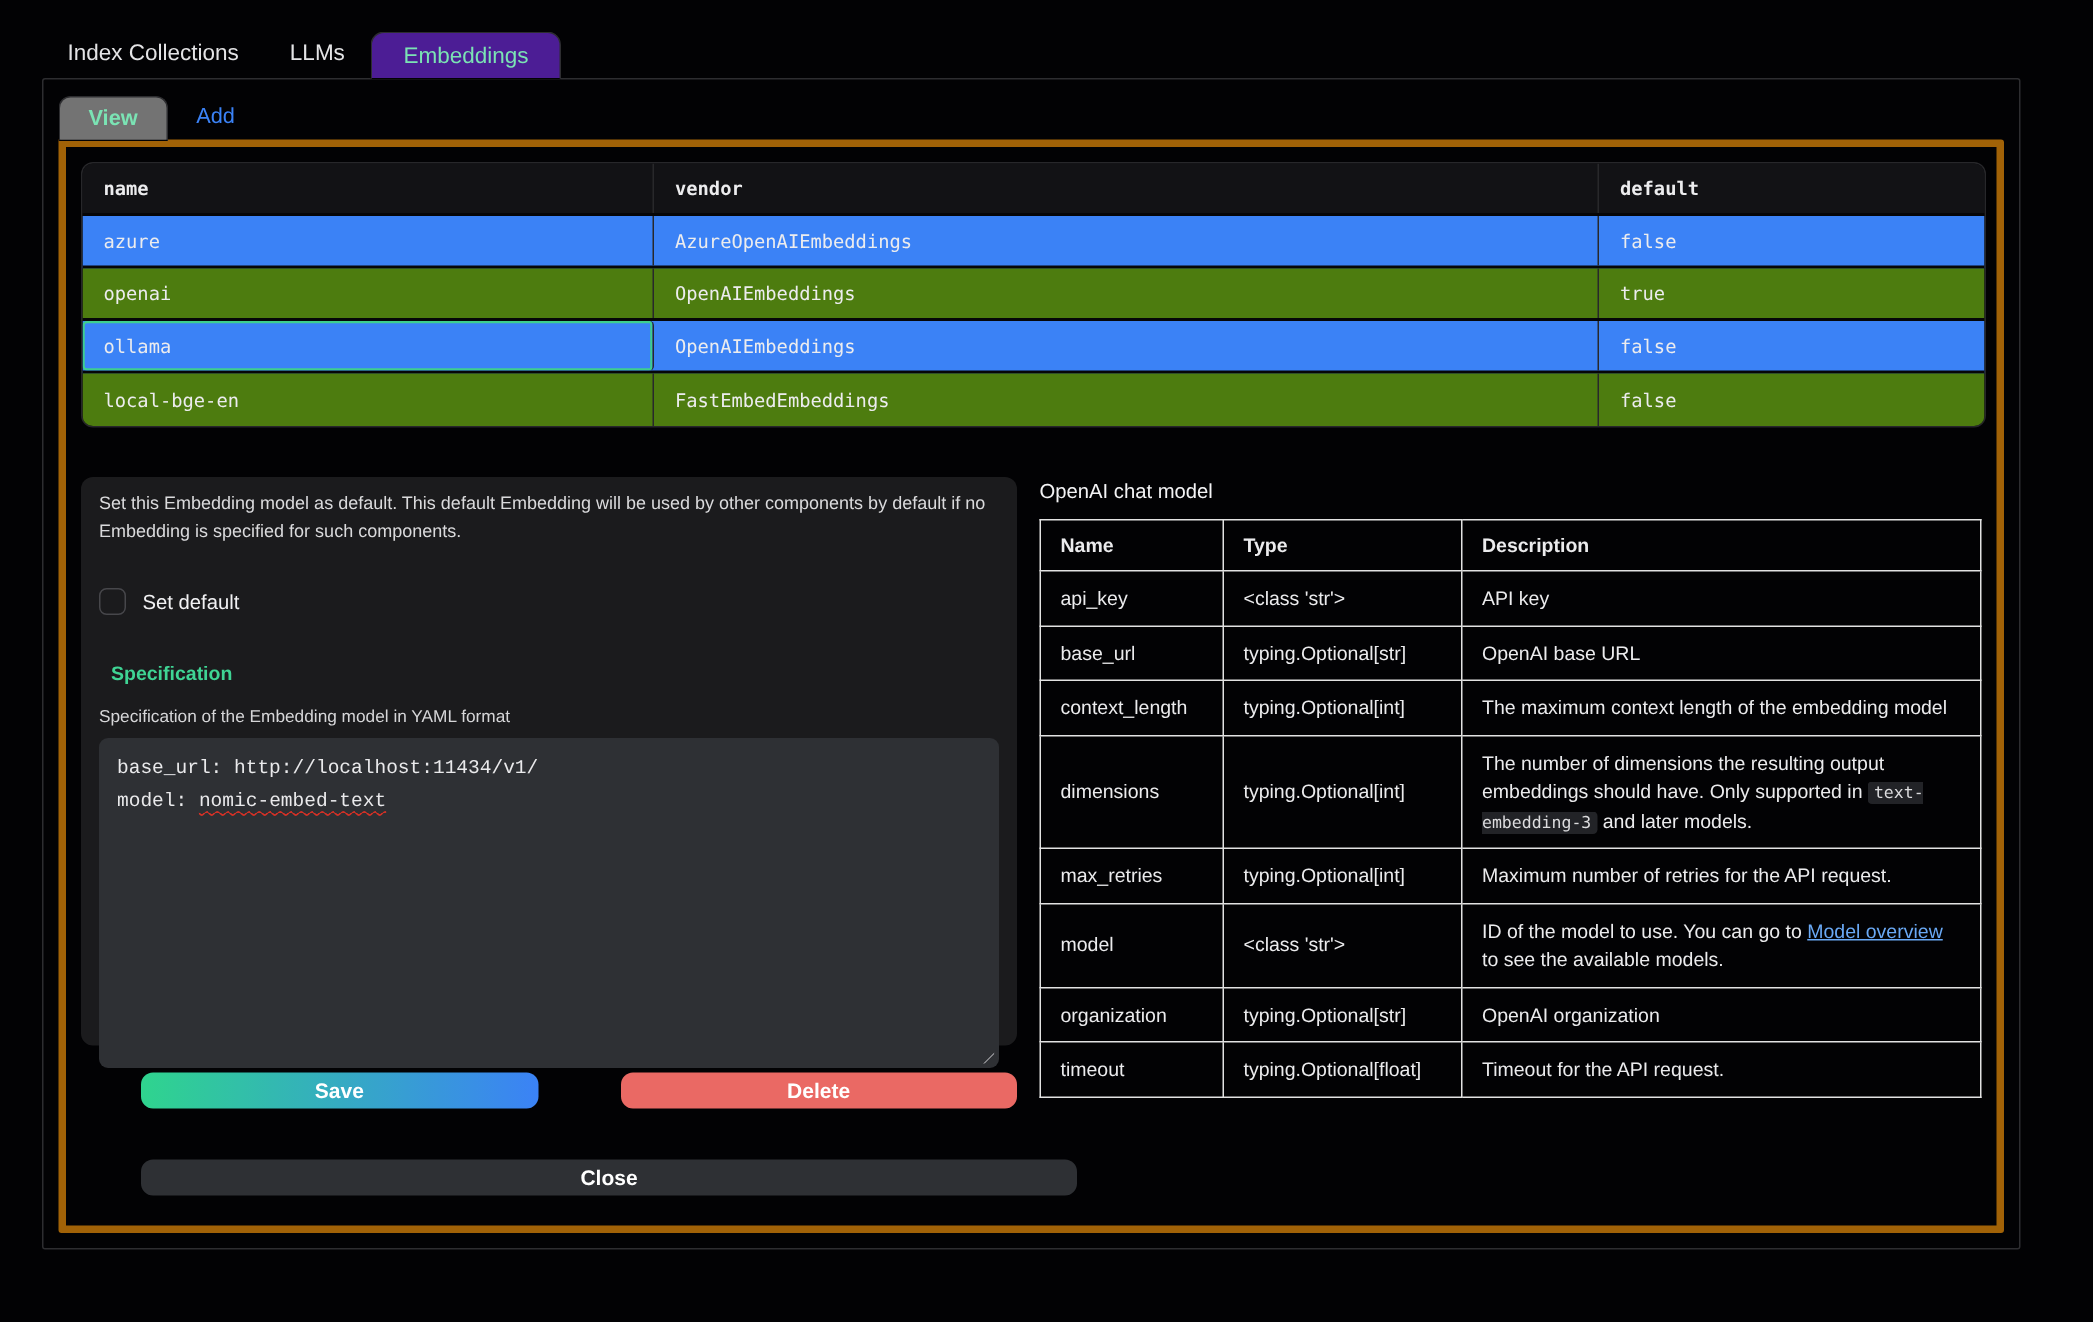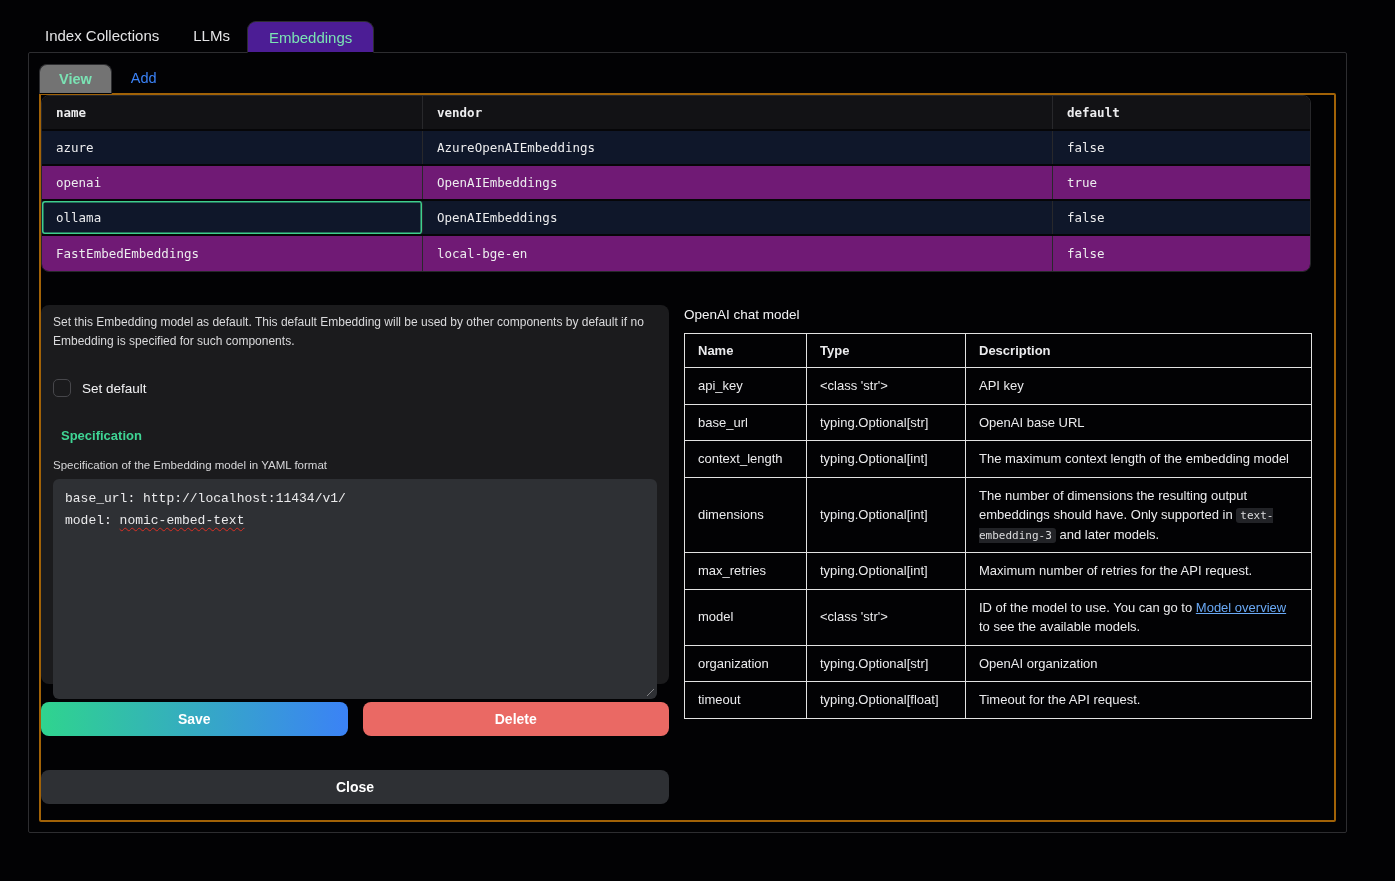--- a/index.html
+++ b/index.html
@@ -27,35 +27,35 @@
 
   
   .sub-tabs { display:flex; align-items:flex-end; height:30px; position:relative; z-index:2; }
   .sub-tab { height:30px; display:flex; align-items:center; padding:0 19px; font-size:14.5px; color:#3b82f6; cursor:pointer; }
   .sub-tab.active {
     color:var(--accent); font-weight:bold;
     border:1px solid #2d2d30; border-bottom:1px solid #020204;
     border-radius:8px 8px 0 0; background:#737373; margin-bottom:-1px; z-index:3;
   }
   .inner-panel {
-    position:relative; z-index:1; border:2px solid #a16207;
-    border-radius:0 2px 2px 2px; height:729px; 
+    position:relative; z-index:1; border:5px solid #a16207;
+    border-radius:0 2px 2px 2px; height:729px; padding:10px;
   }
 
   
   .et-table {
     width:1270px; border:1px solid #27272a; border-radius:8px; overflow:hidden;
     font-family:"DejaVu Sans Mono", monospace; font-size:12.5px; color:#ececee;
     background:#060608;
   }
   .et-row { display:grid; grid-template-columns:381px 630px 1fr; height:35px; border-bottom:2px solid #060608; }
   .et-row:last-child { border-bottom:none; }
   .et-row.header { background:#121215; font-weight:bold; }
-  .et-row.light { background:#0f172a; }
-  .et-row.dark { background:#701a75; }
+  .et-row.light { background:#3b82f6; }
+  .et-row.dark { background:#4d7c0f; }
   .et-cell { display:flex; align-items:center; padding:0 14px; border-right:1px solid #28282b; overflow:hidden; white-space:nowrap; }
   .et-cell:last-child { border-right:none; }
   .et-cell.selected { box-shadow:inset 0 0 0 1.5px var(--select-border); border-radius:3px; }
 
   
   .content-row { display:flex; margin-top:33px; }
   .left-col { width:628px; }
   .right-col { width:628px; margin-left:15px; }
 
   
@@ -75,22 +75,22 @@
   .resize-handle {
     position:absolute; right:3px; bottom:3px; width:11px; height:11px; cursor:nwse-resize;
     background:repeating-linear-gradient(135deg, transparent 0 3px, #97979b 3px 4px, transparent 4px 7px);
     clip-path:polygon(100% 0, 100% 100%, 0 100%);
     opacity:.8;
   }
 
   
   .action-row { display:flex; gap:15px; margin-top:18px; }
   .btn {
-    height:34px; border:none; border-radius:8px; display:flex; align-items:center; justify-content:center;
-    font-family:"Liberation Sans", sans-serif; font-weight:bold; font-size:14px; color:#ffffff; cursor:pointer;
+    height:24px; border:none; border-radius:8px; display:flex; align-items:center; justify-content:center;
+    font-family:"Liberation Sans", sans-serif; font-weight:bold; font-size:14px; color:#ffffff; cursor:pointer;margin-left:40px;
   }
   .btn-save { flex:1; background:linear-gradient(90deg, var(--save-from), var(--save-to)); }
   .btn-delete { flex:1; background:var(--delete); }
   .close-row { margin-top:34px; }
   .btn-close { width:100%; background:#2e3034; }
 
   
   .doc-title { font-size:13.5px; color:#f3f3f5; padding-top:2px; }
   .doc-table { margin-top:11px; width:628px; border-collapse:collapse; table-layout:fixed; font-size:13px; color:#ebebed; }
   .doc-table th, .doc-table td { border:1px solid #e2e2e2; padding:8px 13px; text-align:left; vertical-align:middle; }
@@ -136,22 +136,22 @@
           <div class="et-cell">openai</div>
           <div class="et-cell">OpenAIEmbeddings</div>
           <div class="et-cell">true</div>
         </div>
         <div class="et-row light">
           <div class="et-cell selected">ollama</div>
           <div class="et-cell">OpenAIEmbeddings</div>
           <div class="et-cell">false</div>
         </div>
         <div class="et-row dark">
+          <div class="et-cell">local-bge-en</div>
           <div class="et-cell">FastEmbedEmbeddings</div>
-          <div class="et-cell">local-bge-en</div>
           <div class="et-cell">false</div>
         </div>
       </div>
 
     <div class="content-row">
 
       <div class="left-col">
         <div class="default-card">
           <div class="dc-desc">Set this Embedding model as default. This default Embedding will be used by other components by default if no Embedding is specified for such components.</div>
           <div class="checkbox-row">

